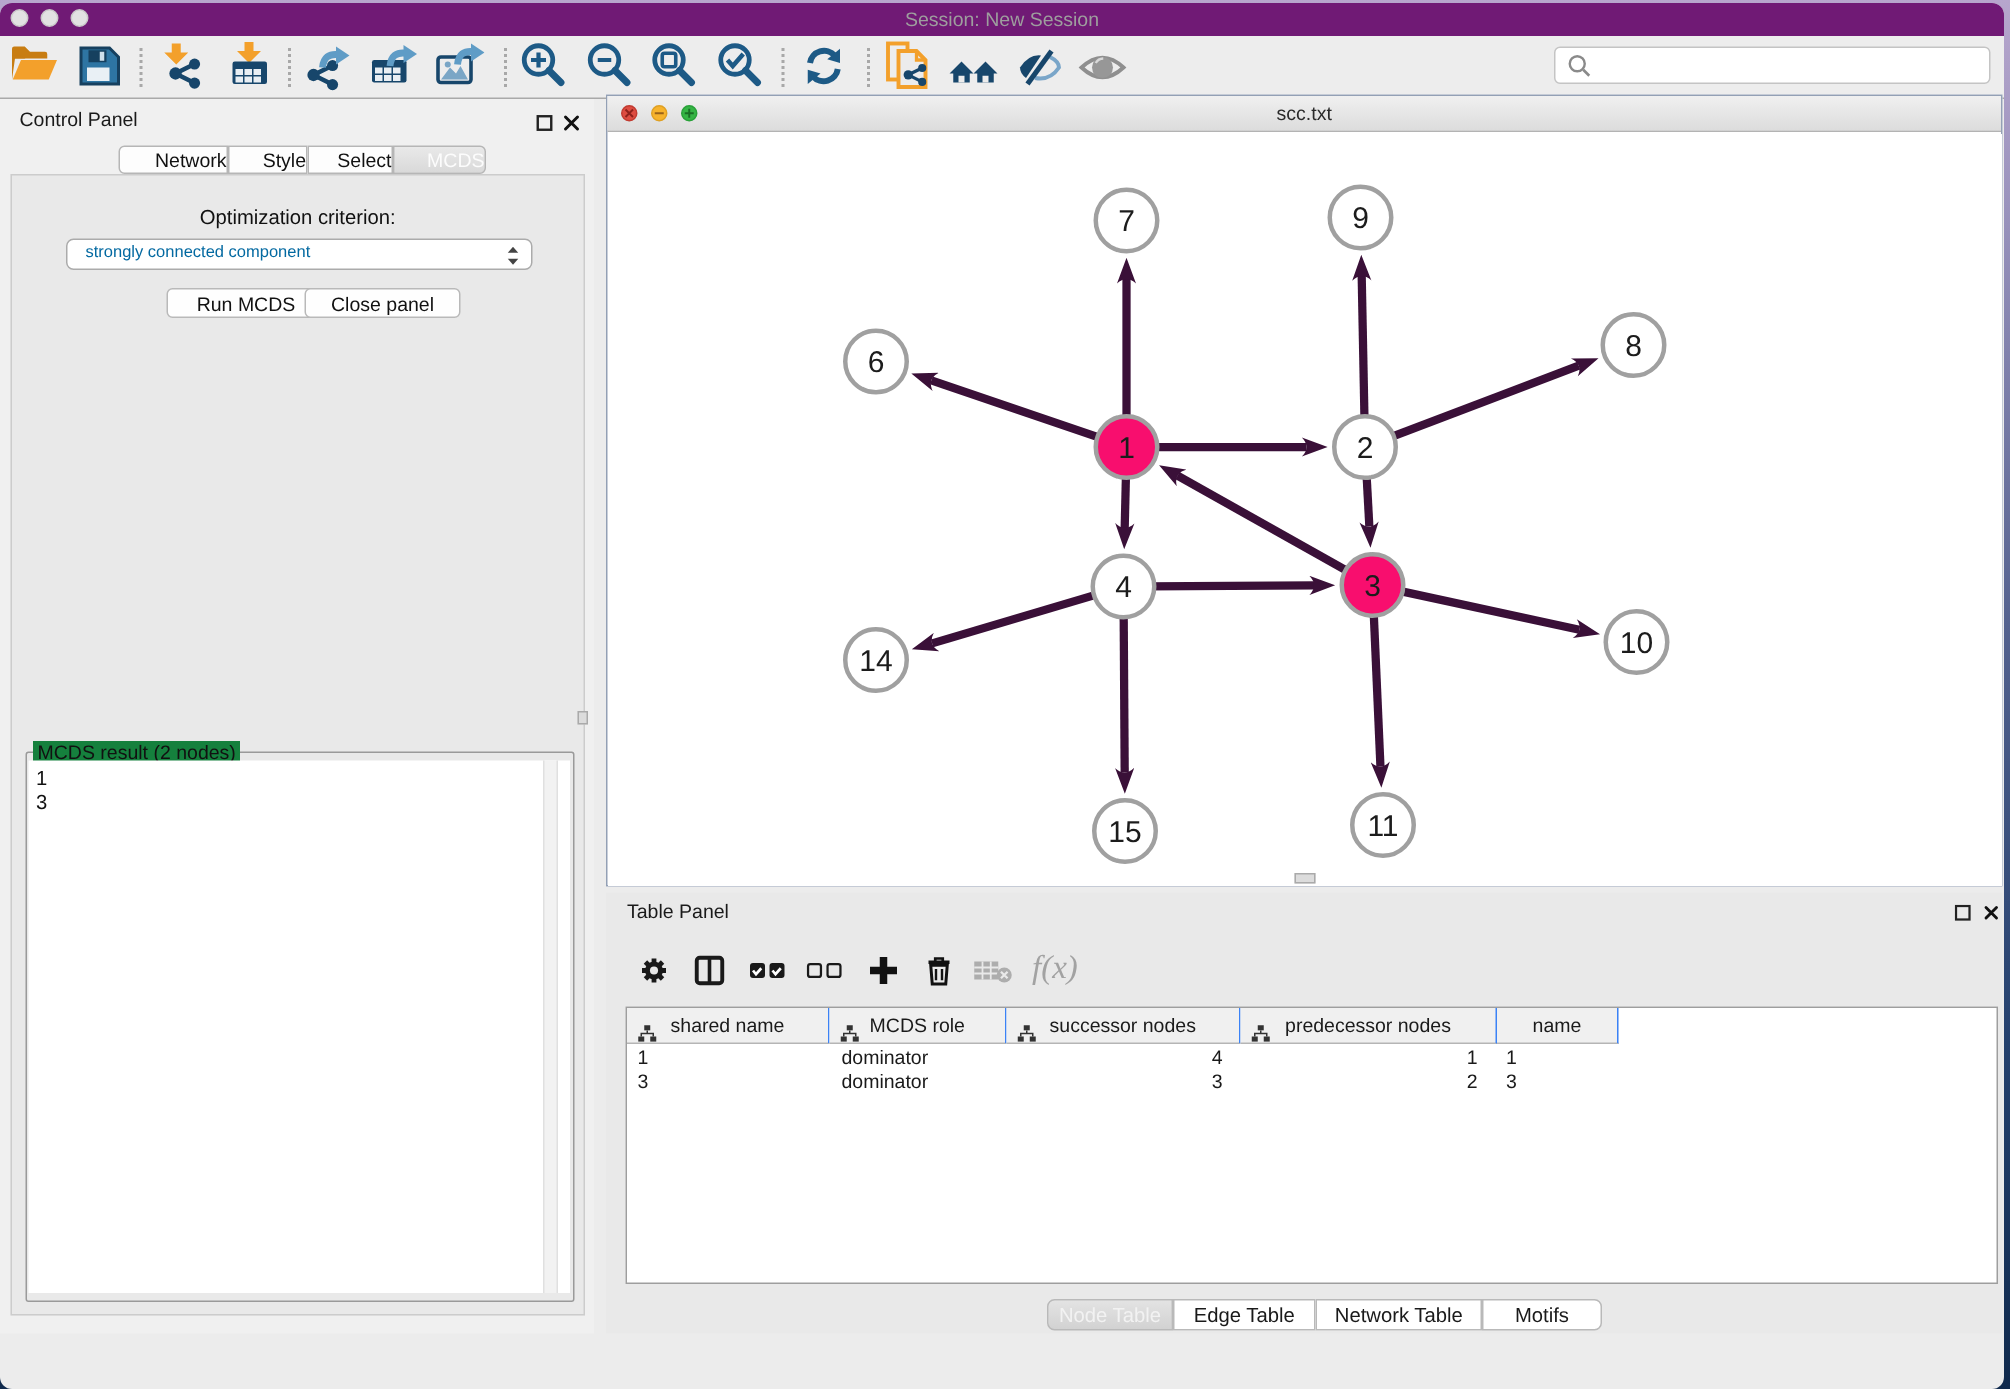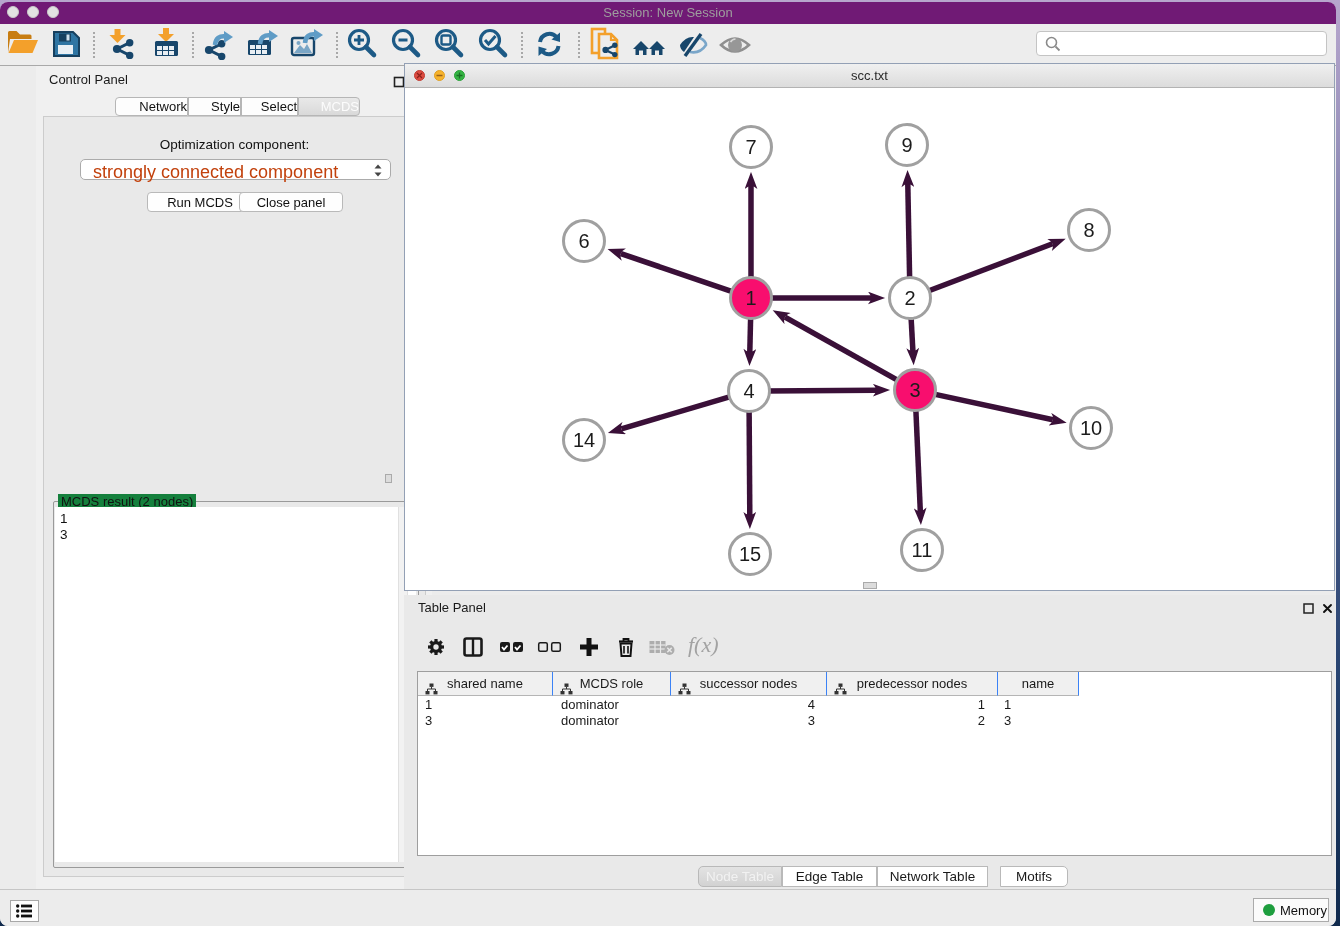--- a/index.html
+++ b/index.html
@@ -9,21 +9,21 @@
 #titlebar { position:absolute; left:0; top:0; width:100%; height:37px; background:#701a75;
   border-bottom:1px solid #d2d2d2; }
 .tl { position:absolute; top:4px; width:12px; height:12px; border-radius:50%;
   background:#e2e2e2; border:1px solid #c9c9c9; }
 #titletext { position:absolute; top:3px; left:0; width:100%; text-align:center; font-size:13px; color:#9e9e9e; }
 #toolbar { position:absolute; left:0; top:22px; width:100%; height:42px; background:#ededed;
   border-bottom:1px solid #a9a9a9; }
 .tsep { position:absolute; top:8px; height:26px; width:0; border-left:2px dotted #a8a8a8; }
 #search { position:absolute; left:1036px; top:7px; width:291px; height:25px; background:#fff;
   border:1px solid #c4c4c4; border-radius:4px; }
-#cpanel { position:absolute; left:0; top:64px; width:396px; height:823px; background:#f0f0f0;margin-left:36px; }
+#cpanel { position:absolute; left:0; top:64px; width:396px; height:823px; background:#f0f0f0; }
 #cp-inner { position:absolute; left:7px; top:50px; width:383px; height:761px; background:#e9e9e9;
   border:1px solid #cccccc; }
 .tab { position:absolute; top:31px; height:19px; background:#fdfdfd; border:1px solid #b6b6b6;
   font-size:13px; text-align:right; color:#111; line-height:18px; }
 .seltab { background:linear-gradient(180deg,#e9e9e9,#d9d9d9); color:#fcfcfc; }
 .btn { position:absolute; background:#fefefe; border:1px solid #b9b9b9; border-radius:4px;
   font-size:13px; text-align:center; color:#111; }
 #netwin { position:absolute; left:404px; top:61px; width:931px; height:528px; background:#fff;
   border:1px solid #93a0b5; }
 #nettitle { position:absolute; left:0; top:0; width:100%; height:24px;
@@ -183,23 +183,23 @@
   <svg width="12" height="12" style="position:absolute;left:375px;top:10px" viewBox="0 0 12 12">
         <path d="M2 2 L10 10 M10 2 L2 10" stroke="#111" stroke-width="2" stroke-linecap="round"></path>
       </svg>
 
   <div class="tab" style="left:79px;width:73px;border-radius:4px 0 0 4px">Network</div>
   <div class="tab" style="left:152px;width:53px">Style</div>
   <div class="tab" style="left:205px;width:57px">Select</div>
   <div class="tab seltab" style="left:262px;width:62px;border-radius:0 4px 4px 0">MCDS</div>
 
   <div id="cp-inner">
-    <div style="position:absolute;left:0;top:20px;width:100%;text-align:center;font-size:13.5px;color:#111">Optimization component:</div>
+    <div style="position:absolute;left:0;top:20px;width:100%;text-align:center;font-size:13.5px;color:#111">Optimization criterion:</div>
     <div style="position:absolute;left:36px;top:42px;width:311px;height:21px;background:#fff;border:1px solid #ababab;border-radius:5px">
-      <span style="position:absolute;left:12px;top:2px;font-size:18px;color:#c2410c">strongly connected component</span>
+      <span style="position:absolute;left:12px;top:2px;font-size:11px;color:#0369a1">strongly connected component</span>
       <svg width="10" height="15" style="position:absolute;right:7px;top:3px" viewBox="0 0 10 15">
         <path d="M1.5 5.5 L5 1.5 L8.5 5.5 Z" fill="#444"></path>
             <path d="M1.5 9.5 L5 13.5 L8.5 9.5 Z" fill="#444"></path>
           </svg>
     </div>
     <div class="btn" style="left:103px;top:75px;width:106px;height:20px;line-height:19px">Run MCDS</div>
     <div class="btn" style="left:195px;top:75px;width:104px;height:20px;line-height:19px">Close panel</div>
 
     <div style="position:absolute;left:9px;top:384px;width:366px;height:367px;border:1px solid #9a9a9a;border-radius:2px"></div>
     <div style="position:absolute;left:14px;top:377px;background:#15803d;padding:0 3px;font-size:13px;color:#111">MCDS result (2 nodes)</div>
@@ -368,34 +368,16 @@
     <div class="trow" style="left:586px;top:25px">1</div>
     <div class="trow" style="left:7px;top:41px">3</div>
     <div class="trow" style="left:143px;top:41px">dominator</div>
     <div class="trow" style="left:253px;top:41px;width:144px;text-align:right">3</div>
     <div class="trow" style="left:409px;top:41px;width:158px;text-align:right">2</div>
     <div class="trow" style="left:586px;top:41px">3</div>
   </div>
   <div class="btab" style="left:294px;width:84px;border-radius:5px 0 0 5px;background:linear-gradient(180deg,#e3e3e3,#d2d2d2);color:#f2f2f2">Node Table</div>
   <div class="btab" style="left:378px;width:95px">Edge Table</div>
   <div class="btab" style="left:473px;width:111px">Network Table</div>
-  <div class="btab" style="left:596px;width:68px;border-radius:0 5px 5px 0">Motifs</div>
-</div>
-
-<div id="statusbar">
-  <div style="position:absolute;left:10px;top:10px;width:29px;height:22px;background:#fdfdfd;border:1px solid #a8a8a8">
-    <svg width="17" height="14" viewBox="0 0 17 14" style="position:absolute;left:5px;top:3px">
-      <g fill="#111">
-            <circle cx="1.7" cy="2" r="1.7"></circle>
-            <circle cx="1.7" cy="7" r="1.7"></circle>
-            <circle cx="1.7" cy="12" r="1.7"></circle>
-      <rect x="5" y="0.6" width="11" height="2.8"></rect>
-            <rect x="5" y="5.6" width="11" height="2.8"></rect>
-            <rect x="5" y="10.6" width="11" height="2.8"></rect>
-          </g>
-        </svg>
-  </div>
-  <div style="position:absolute;left:1253px;top:8px;width:76px;height:24px;background:#fbfbfb;border:1px solid #ababab">
-    <div style="position:absolute;left:9px;top:5px;width:12px;height:12px;border-radius:50%;background:#1e9e3e"></div>
-    <span style="position:absolute;left:26px;top:4px;font-size:13px;color:#111">Memory</span>
-  </div>
-</div>
+  <div class="btab" style="left:584px;width:80px;border-radius:0 5px 5px 0">Motifs</div>
+</div>
+
 
 </div>
 </body></html>

